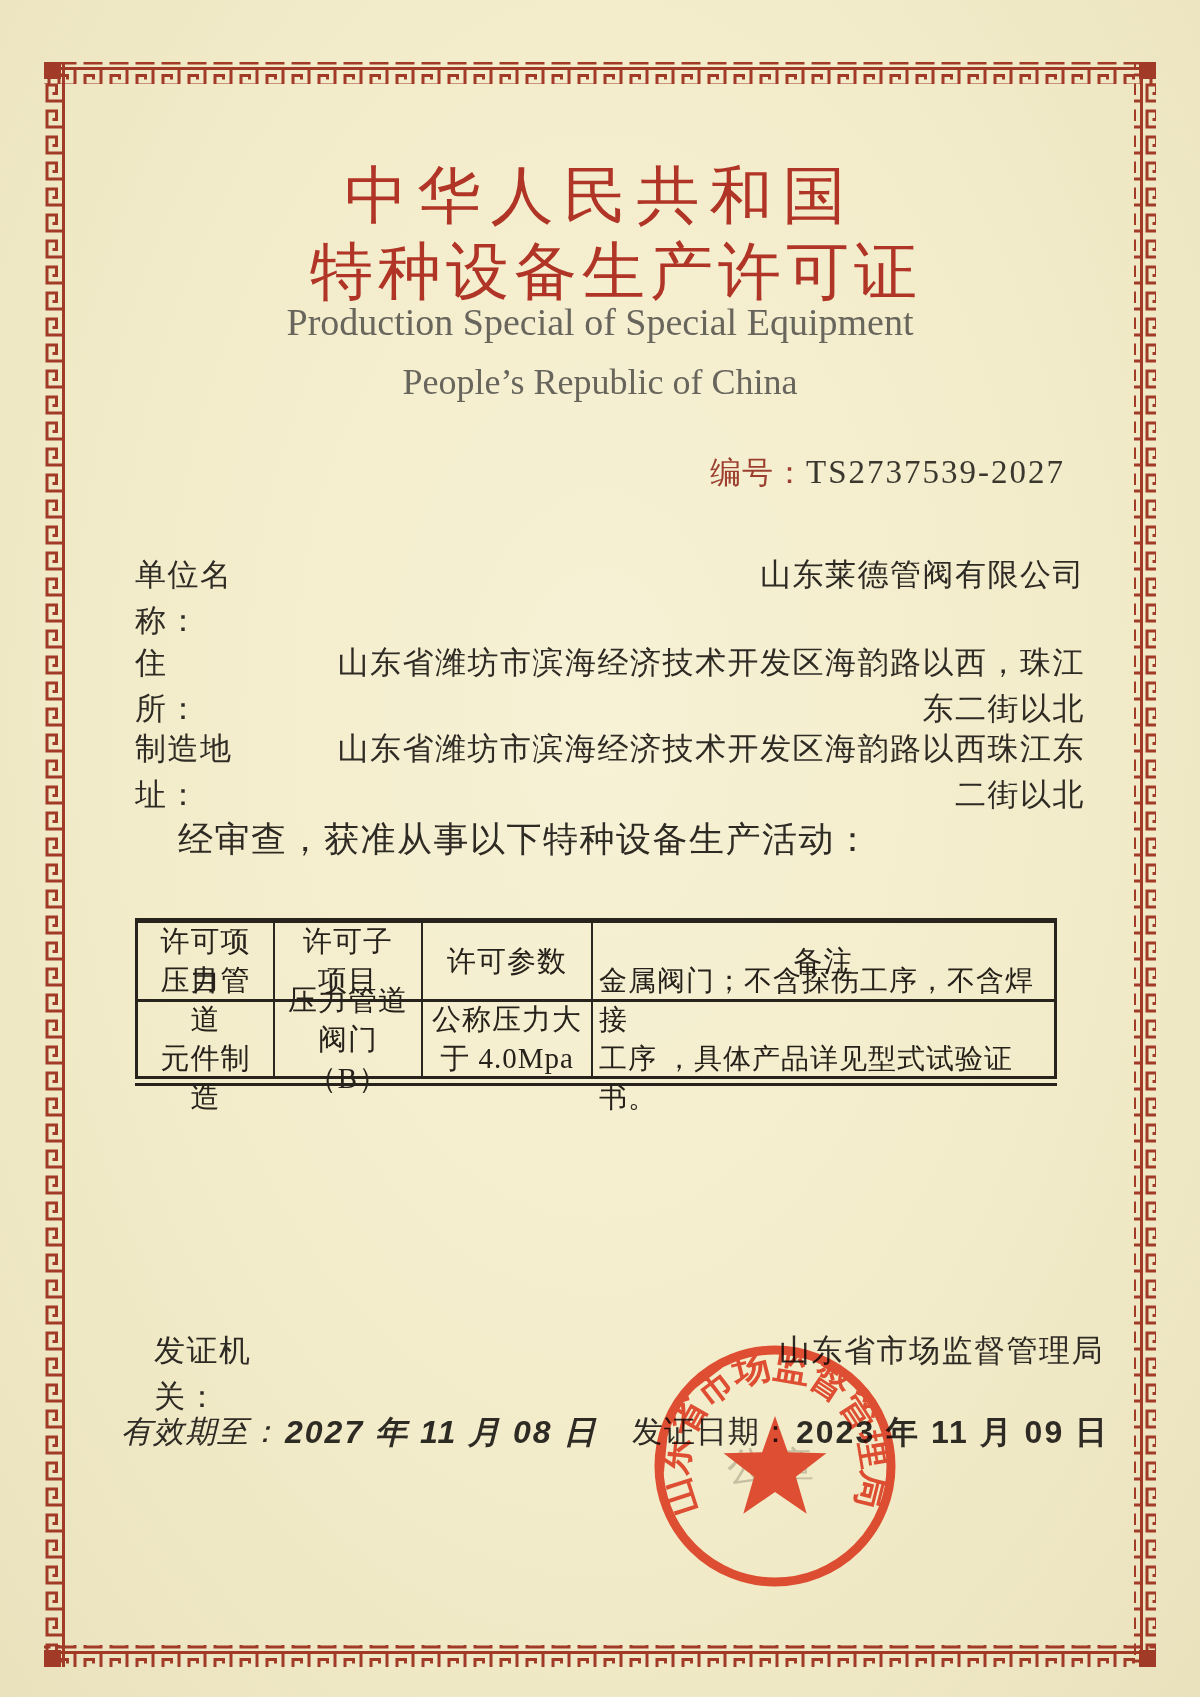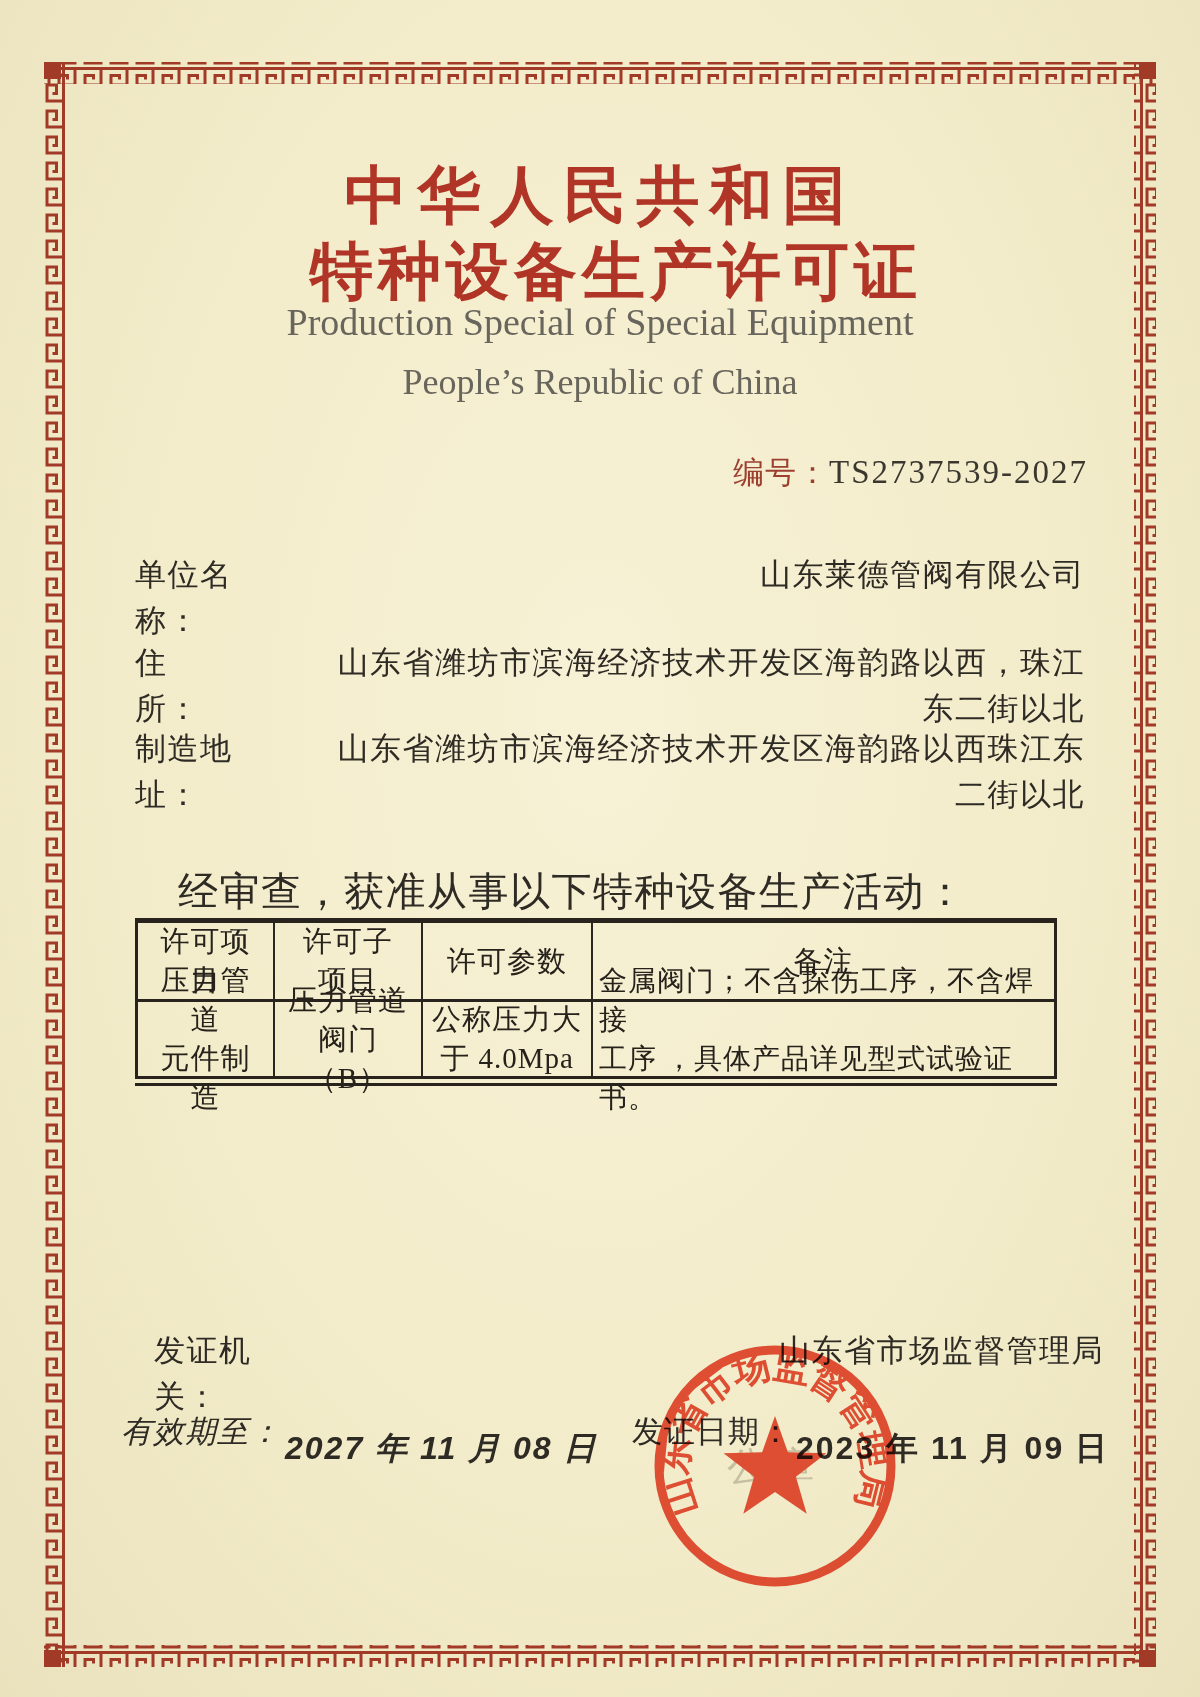--- a/index.html
+++ b/index.html
@@ -10,44 +10,44 @@
     background:#f2ebca;
   }
   .page{
     position:relative;width:1200px;height:1697px;overflow:hidden;
     background:radial-gradient(ellipse at 50% 42%, #f7f1d6 0%, #f3ecca 55%, #eae2bd 100%);
   }
   .frame{position:absolute;left:0;top:0;}
   
   .title-cn{
     position:absolute;left:0;width:1200px;text-align:center;
-    color:#b03527;font-weight:700;
+    color:#b03527;font-weight:400;
     font-family:"Liberation Sans", sans-serif;
     font-size:63px;letter-spacing:10px;line-height:1;
   }
   .title-cn.l1{top:164px;}
   .title-cn.l2{top:240px;letter-spacing:5px;padding-left:16px;}
   .title-en{
     position:absolute;left:0;width:1200px;text-align:center;
     color:#67655c;font-family:"Liberation Serif", serif;line-height:1;
   }
   .title-en.l1{top:303px;font-size:38px;}
   .title-en.l2{top:364px;font-size:36px;}
   
-  .license-no{position:absolute;left:733px;top:452px;font-size:31px;letter-spacing:1px;white-space:nowrap;text-align:right;}
+  .license-no{position:absolute;left:710px;top:452px;font-size:31px;letter-spacing:1px;white-space:nowrap;text-align:right;}
   .license-no .lbl{color:#9c3f2f;}
   .license-no .val{color:#3a372f;font-family:"Liberation Serif", serif;font-size:33px;letter-spacing:2px;}
   
   .field{position:absolute;left:135px;display:flex;font-size:31px;line-height:46px;letter-spacing:1.5px;color:#2e2a24;}
   .field .label{width:150px;flex:none;}
   .field .value{width:800px;white-space:pre-line;text-align:right;}
   .f1{top:552px;}
   .f2{top:640px;}
   .f3{top:726px;}
-  .intro{position:absolute;left:178px;top:864px;font-size:40px;letter-spacing:1.5px;color:#2e2a24;}
+  .intro{position:absolute;left:178px;top:816px;font-size:35px;letter-spacing:1.5px;color:#2e2a24;}
   
   .lic-table{
     position:absolute;left:135px;top:918px;width:916px;
     border:3px solid #28241d;border-top-width:5px;
     display:grid;grid-template-columns:137px 148px 170px auto;
     background:transparent;
   }
   .lic-table::after{
     content:"";position:absolute;left:-3px;right:-3px;bottom:-10px;height:3px;background:#28241d;
   }
@@ -59,21 +59,21 @@
   .cell.last{border-right:none;}
   .cell.th{height:76px;border-bottom:3px solid #28241d;}
   .cell.td{height:72px;padding:1px 8px;}
   .cell.remark{justify-content:flex-start;text-align:left;padding-left:6px;font-size:28px;}
   
   .issuer{top:1328px;margin-left:19px;}
   .date-row{position:absolute;display:flex;font-size:31px;letter-spacing:1px;color:#2e2a24;line-height:44px;}
   .valid{left:121px;top:1410px;font-style:italic;}
   .issued{left:632px;top:1410px;}
   .date-row .label{flex:none;}
-  .date-row .value{font-family:"Liberation Sans", sans-serif;font-weight:600;font-size:32px;letter-spacing:2px;margin-left:4px;margin-top:16px;}
+  .date-row .value{font-family:"Liberation Sans", sans-serif;font-weight:600;font-size:32px;letter-spacing:2px;margin-left:4px;}
   
   .seal{position:absolute;left:640px;top:1328px;mix-blend-mode:multiply;opacity:.92;}
 </style>
 </head>
 <body>
 
 <div class="page">
 
   <svg class="frame" width="1200" height="1697" viewBox="0 0 1200 1697" aria-hidden="true">
     <defs>

